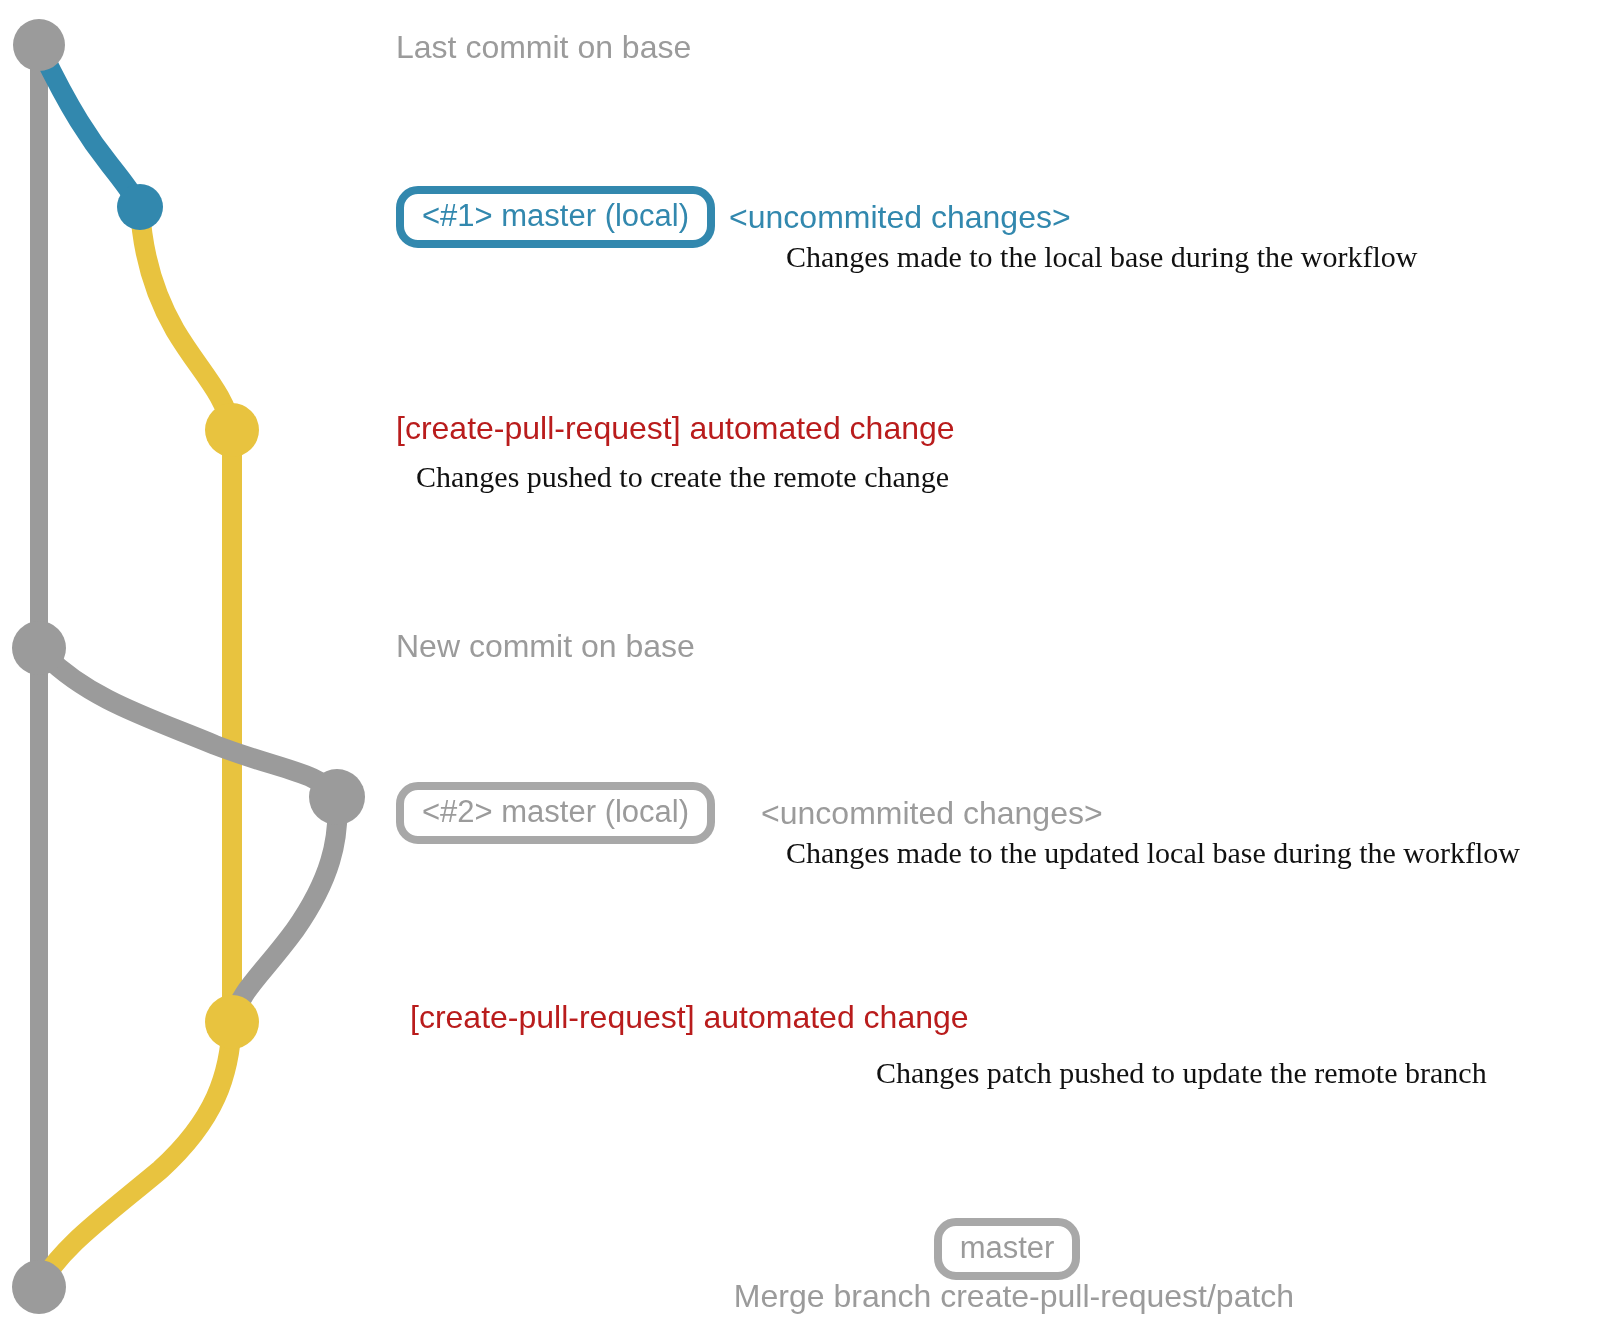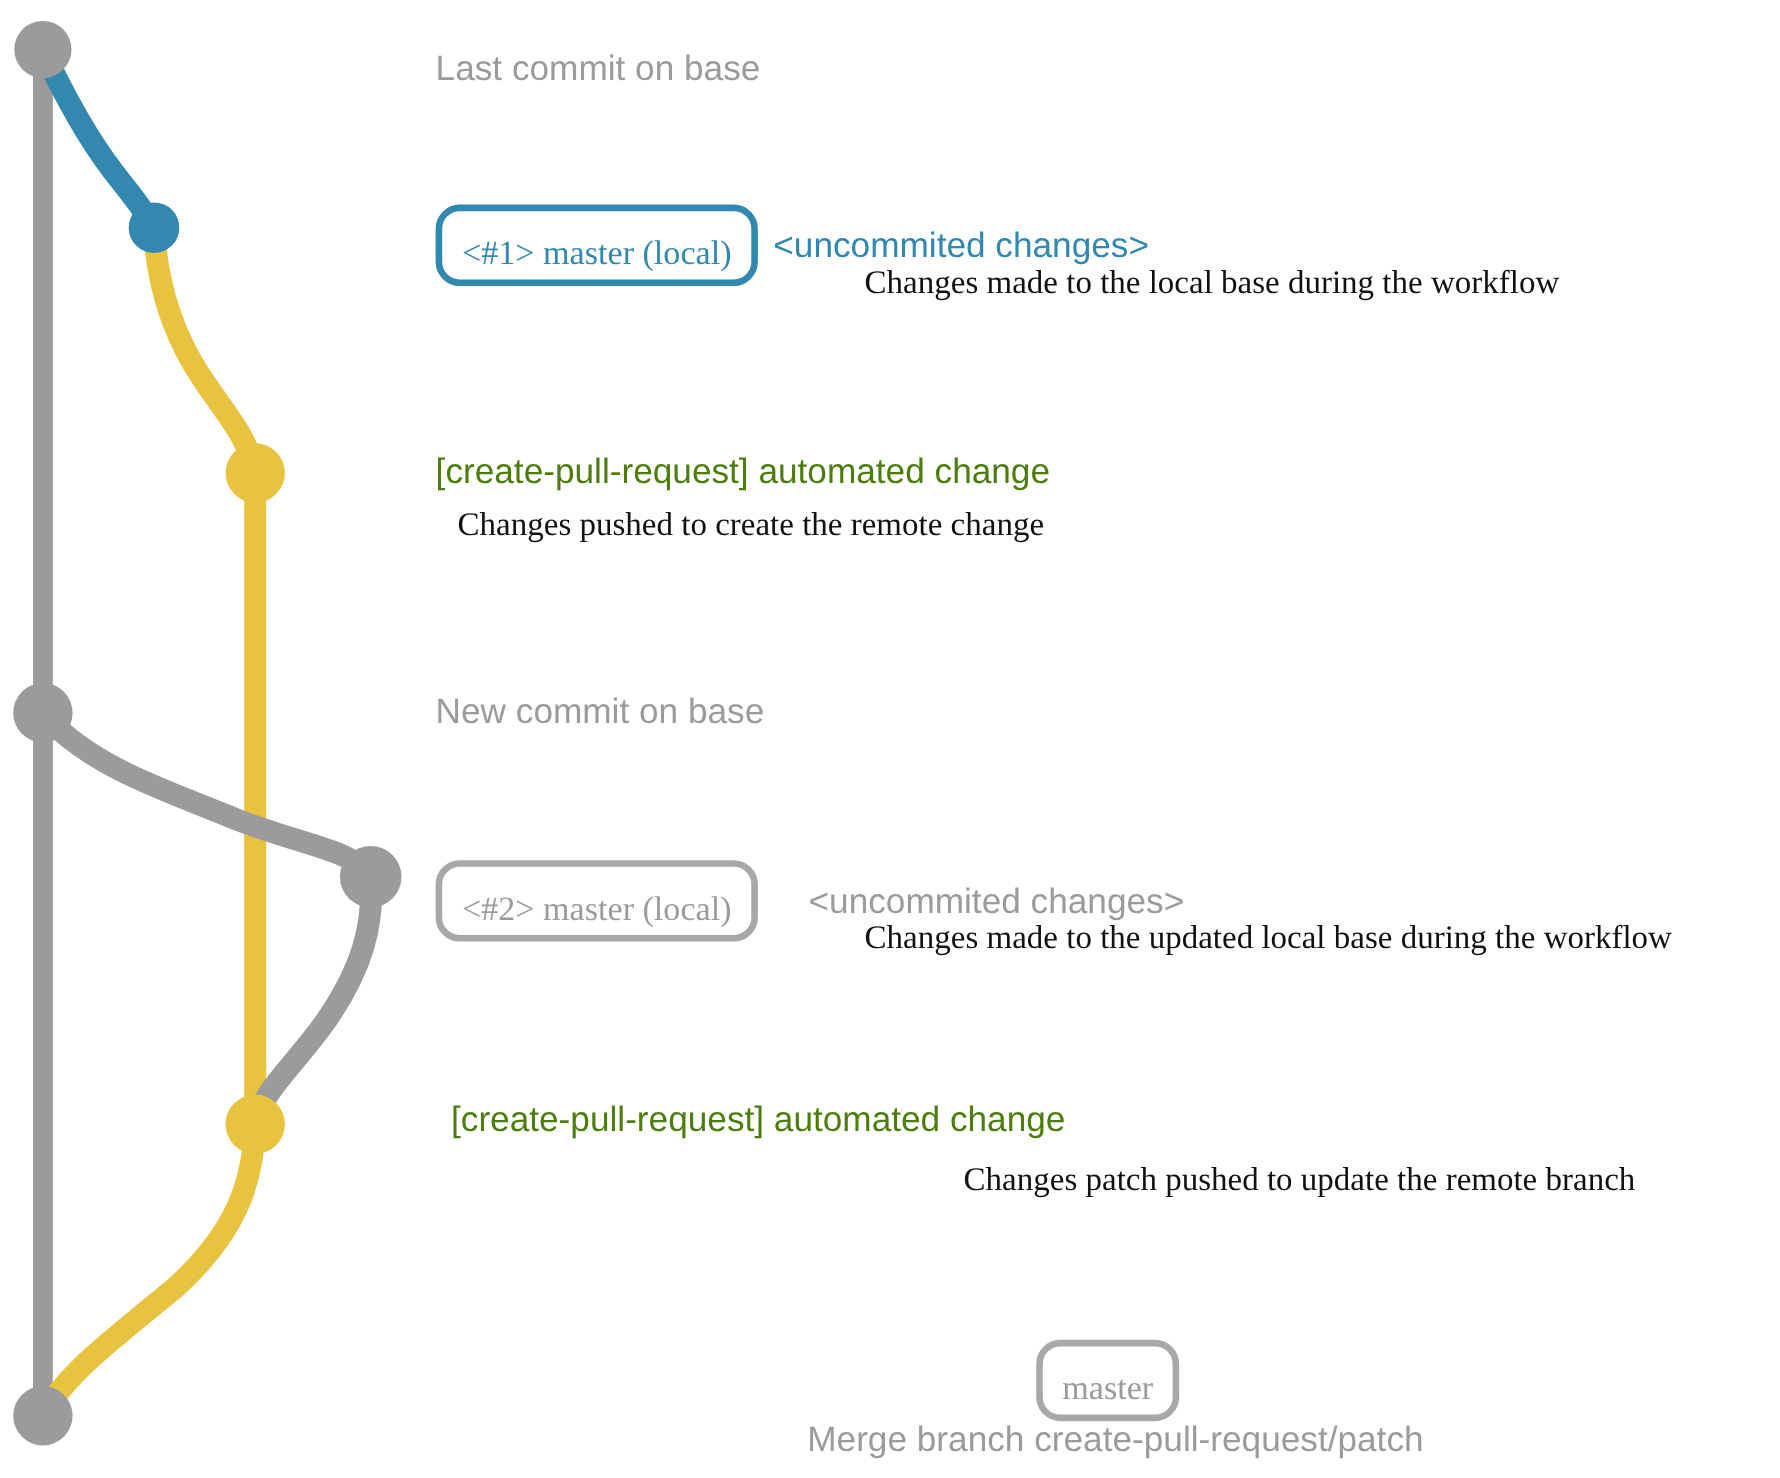--- a/index.html
+++ b/index.html
@@ -33,41 +33,41 @@
     left: 0;
     width: 1618px;
   }
   .row-inner {
     display: flex;
     align-items: center;
     white-space: nowrap;
   }
   .badge {
     display: inline-block;
-    border: 6px solid #22c55e;
+    border: 8px solid #22c55e;
     border-radius: 22px;
-    padding: 22px 18px 9px 18px;
+    padding: 6px 18px 9px 18px;
     font-size: 31px;
     line-height: 1.0;
     color: #9b9b9b;
     background: transparent;
-    font-family: Liberation Serif, serif;
+    font-family: Liberation Sans, sans-serif;
   }
   .badge.blue { border-color: #3288ae; color: #3288ae; }
   .badge.gold { border-color: #dcb433; color: #dcb433; }
   .badge.gray { border-color: #a8a8a8; color: #9b9b9b; }
 
   .subject {
     font-size: 32px;
     line-height: 1.0;
     font-family: "Liberation Sans", sans-serif;
     margin-left: 14px;
   }
   .subject.blue { color: #3288ae; }
-  .subject.gold { color: #4d7c0f; }
+  .subject.gold { color: #b91c1c; }
   .subject.gray { color: #9b9b9b; }
   .subject.nobadge { margin-left: 0; }
 
   .desc {
     position: absolute;
     font-family: "Liberation Serif", serif;
     font-size: 30px;
     line-height: 1.0;
     color: #111111;
     white-space: nowrap;
@@ -97,21 +97,21 @@
   <circle cx="140" cy="207" r="23" fill="#3288ae"></circle>
   <circle cx="232" cy="430" r="27" fill="#e8c33f"></circle>
   <circle cx="39" cy="648" r="27" fill="#9b9b9b"></circle>
   <circle cx="337" cy="797" r="28" fill="#9b9b9b"></circle>
   <circle cx="232" cy="1022" r="27" fill="#e8c33f"></circle>
   <circle cx="39" cy="1287" r="27" fill="#9b9b9b"></circle>
 </svg>
 
 <div class="labels-layer">
 
-  <div class="row" style="top:46px;text-align:center;">
+  <div class="row" style="top:31px;text-align:center;">
     <div class="row-inner" style="padding-left:396px;">
       <span class="subject gray nobadge">Last commit on base</span>
     </div>
   </div>
 
   <div class="row" style="top:186px;">
     <div class="row-inner" style="padding-left:396px;">
       <span class="badge blue">&lt;#1&gt; master (local)</span>
       <span class="subject blue">&lt;uncommited changes&gt;</span>
     </div>

